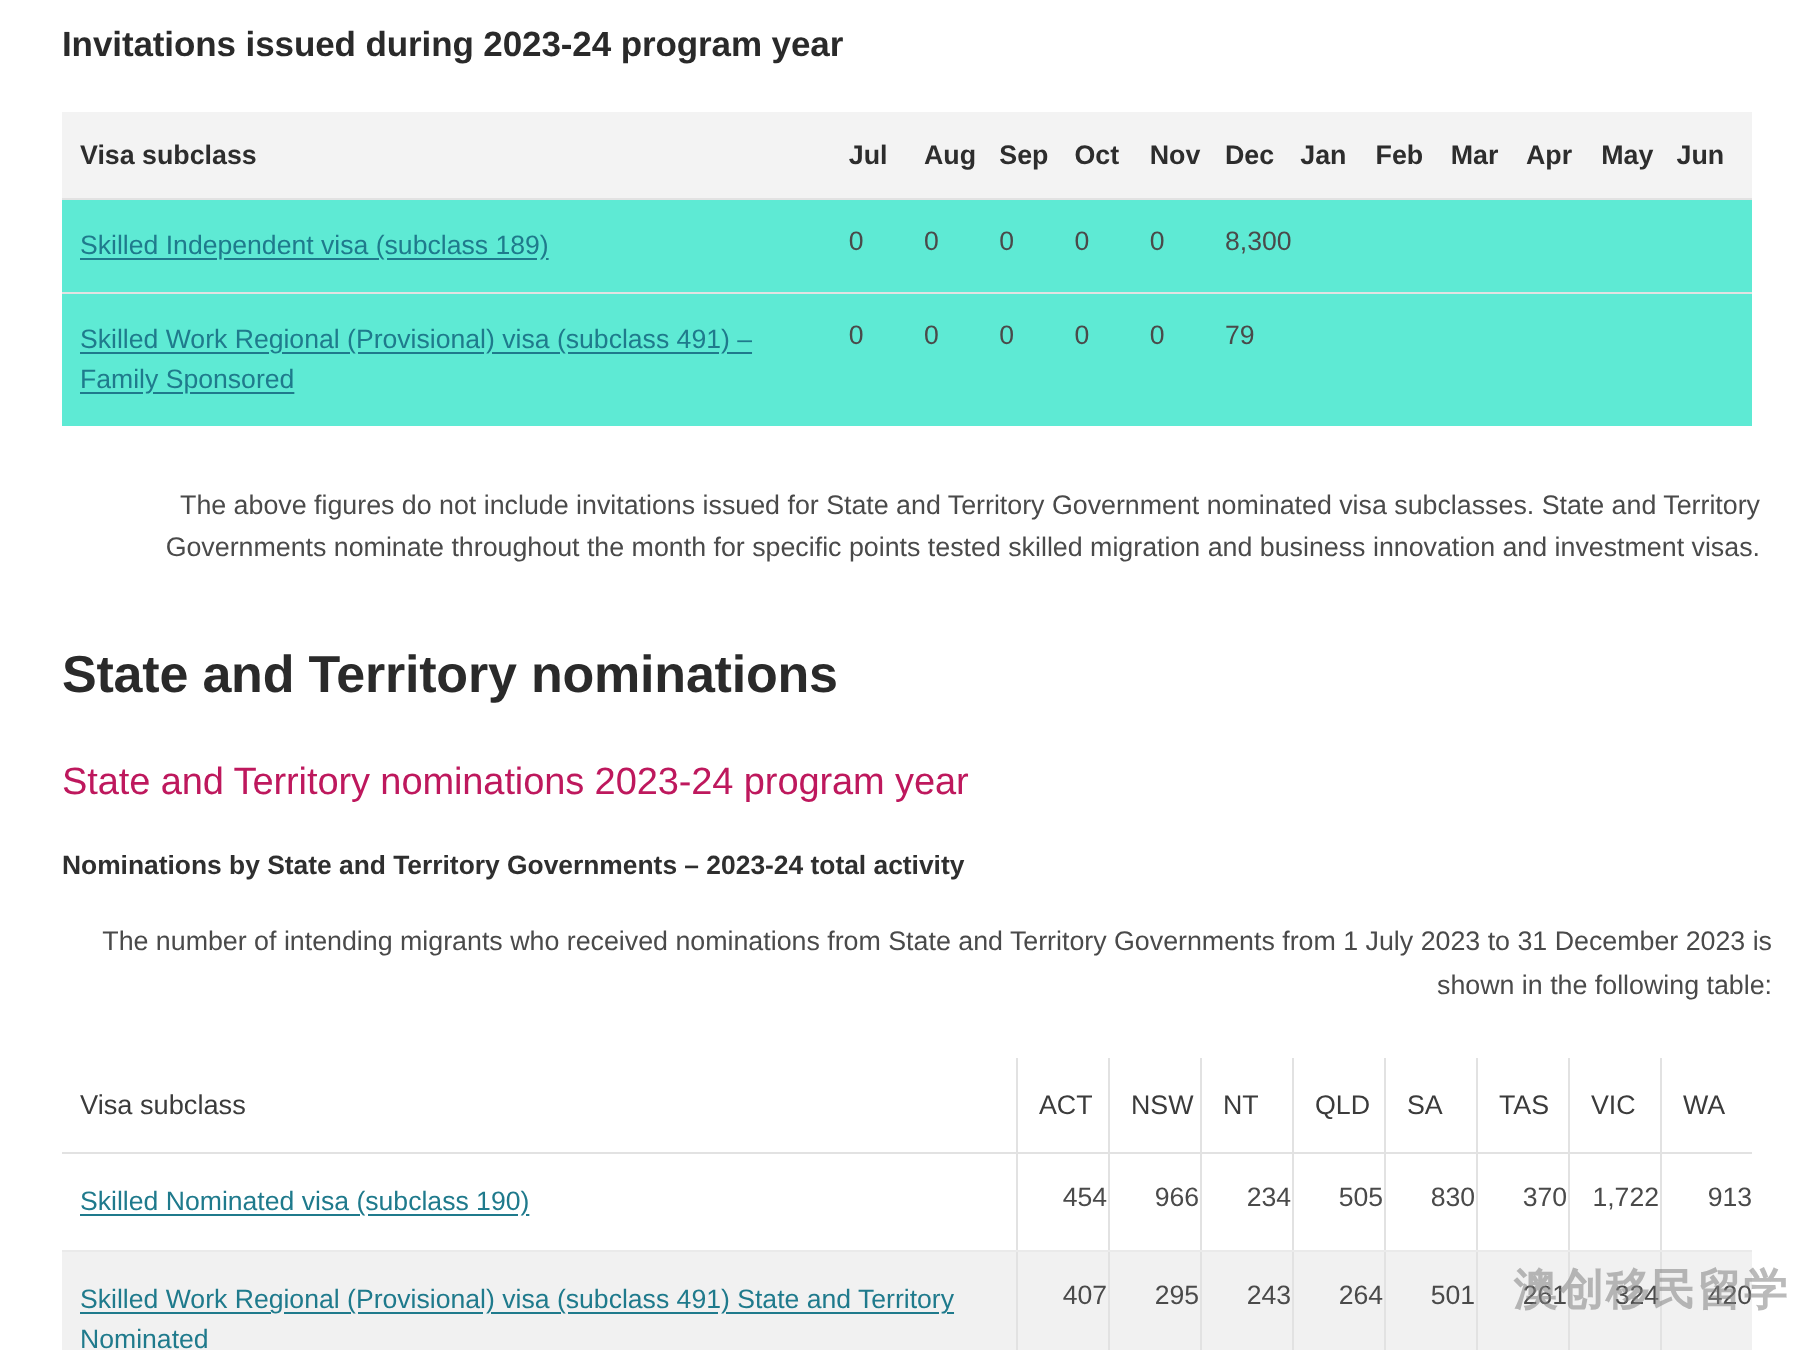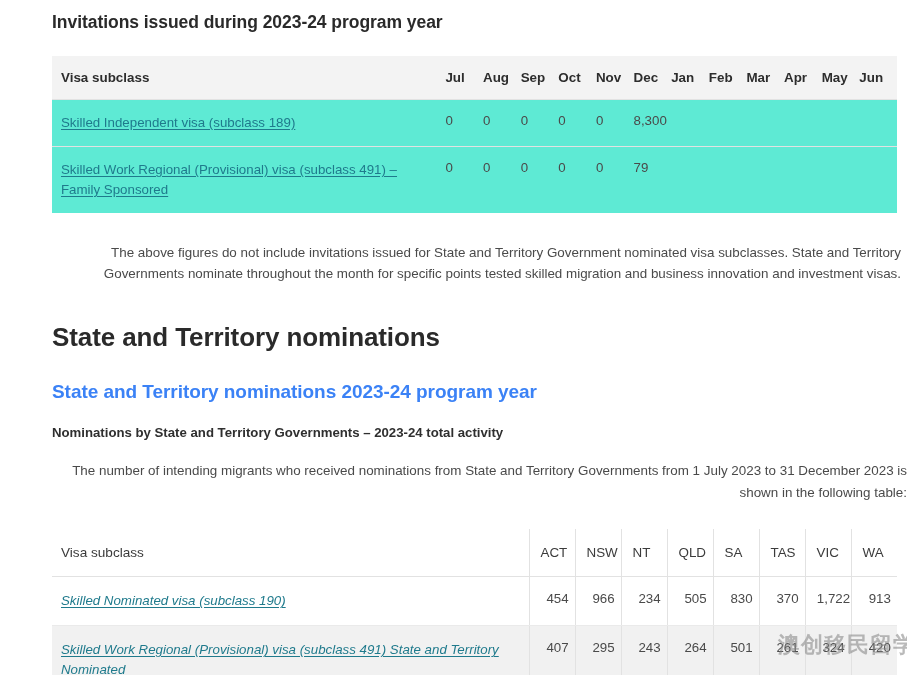--- a/index.html
+++ b/index.html
@@ -14,36 +14,35 @@
     font-family: "Liberation Sans", sans-serif;
     color: #313131;
     overflow: hidden;
     position: relative;
   }
   .page {
     position: relative;
     width: 771px;
     height: 675px;
     padding: 0 31px;
-    margin-left: 21px;
   }
 
   h2.section-title {
     font-size: 26px;
     line-height: 1.2;
     font-weight: 700;
     color: #2a2a2a;
     margin: 0;
     letter-spacing: -0.1px;
   }
   h3.sub-title {
     font-size: 19px;
     line-height: 1.25;
-    font-weight: 700;
-    color: #3b82f6;
+    font-weight: 400;
+    color: #be185d;
     margin: 0;
     letter-spacing: -0.05px;
   }
   h3.table-title {
     font-size: 17.5px;
     line-height: 1.25;
     font-weight: 700;
     color: #2a2a2a;
     margin: 0;
     letter-spacing: -0.05px;
@@ -144,26 +143,25 @@
     font-size: 13.3px;
     color: #4a4a4a;
     padding: 14px 0 14px 0;
     vertical-align: top;
     background: #ffffff;
     border-bottom: 1px solid #eaeaea;
   }
   table.states-table tbody td.col-subclass {
     padding-left: 9px;
     padding-right: 16px;
-    font-style: italic;
   }
   table.states-table tbody td.col-state {
     border-left: 1px solid #e2e2e2;
     padding-left: 11px;
-    text-align: center;
+    text-align: right;
   }
   table.states-table tbody tr.striped td {
     background: #f1f1f1;
   }
 
   .watermark {
     position: absolute;
     left: 757px;
     top: 630px;
     font-family: "DejaVu Sans", sans-serif;

